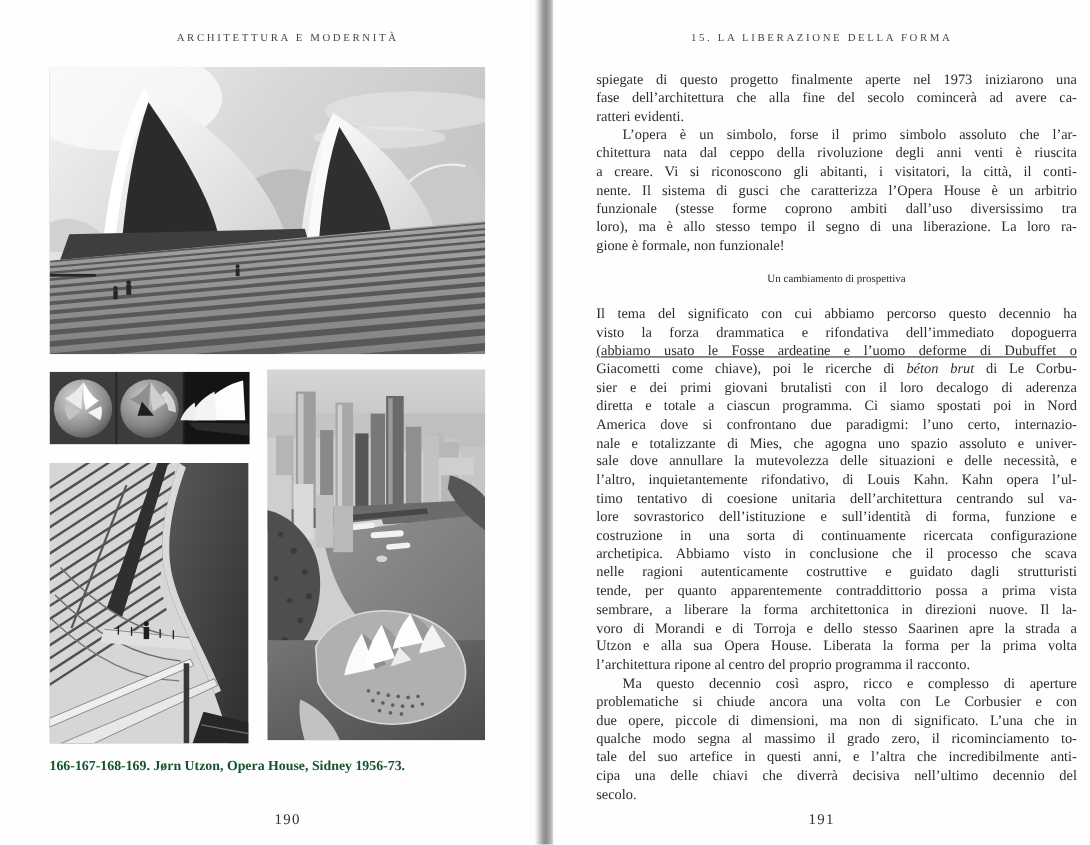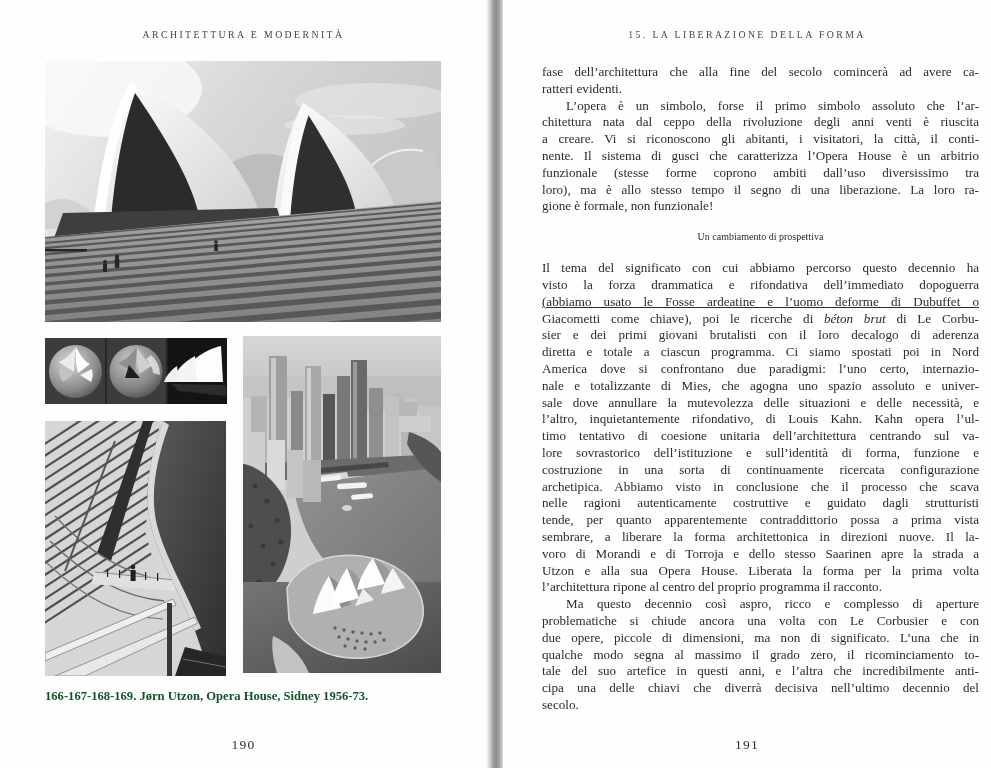--- a/index.html
+++ b/index.html
@@ -1,19 +1,19 @@
 <!DOCTYPE html>
 <html lang="it"><head>
 <meta charset="utf-8">
 <style>
   html,body{margin:0;padding:0;background:#ffffff;}
   .spread{position:relative;width:991px;height:768px;background:#ffffff;overflow:hidden;
           font-family:"Liberation Serif","DejaVu Serif",serif;color:#2b2b30;}
   .page{position:absolute;top:0;height:768px;background:#fefefe;}
-  .page.left{left:0;width:487px;}
+  .page.left{left:0;width:487px;padding-left:36px;}
   .page.right{left:503px;width:488px;}
   .gutter{position:absolute;top:0;left:486px;width:19px;height:768px;
           background:linear-gradient(90deg,#ffffff 0%,#d6d6d6 18%,#989898 42%,#8d8d8d 55%,#aeaeae 75%,#ffffff 100%);}
   .running-head{position:absolute;top:29px;left:0;width:100%;text-align:center;
                 font-size:9.8px;letter-spacing:2.4px;color:#45454c;}
   .pagenum{position:absolute;top:737px;left:0;width:100%;text-align:center;
            font-size:13.5px;letter-spacing:1.2px;color:#2e2e33;}
   .figure{position:absolute;overflow:hidden;background:#cfcfcf;}
   #fig-top{left:45px;top:61px;width:396px;height:261px;}
   #fig-tiles{left:45px;top:338px;width:182px;height:66px;}
@@ -330,20 +330,21 @@
 
     <div class="caption">166-167-168-169. Jørn Utzon, Opera House, Sidney 1956-73.</div>
     <div class="pagenum">190</div>
   </div>
 
   <div class="gutter"></div>
 
   <div class="page right">
     <div class="running-head">15. LA LIBERAZIONE DELLA FORMA</div>
     <div class="text-col">
+        <div class="tline"><span class="tin" style="word-spacing: 8.27604px;">spiegate di questo progetto finalmente aperte nel 1973 iniziarono una</span></div>
         <div class="tline"><span class="tin" style="word-spacing: 8.14844px;">fase dell’architettura che alla fine del secolo comincerà ad avere ca-</span></div>
         <div class="tline lastln"><span class="tin">ratteri evidenti.</span></div>
         <div class="tline ind"><span class="tin" style="word-spacing: 8.5375px;">L’opera è un simbolo, forse il primo simbolo assoluto che l’ar-</span></div>
         <div class="tline"><span class="tin" style="word-spacing: 8.14219px;">chitettura nata dal ceppo della rivoluzione degli anni venti è riuscita</span></div>
         <div class="tline"><span class="tin" style="word-spacing: 7.41276px;">a creare. Vi si riconoscono gli abitanti, i visitatori, la città, il conti-</span></div>
         <div class="tline"><span class="tin" style="word-spacing: 6.80824px;">nente. Il sistema di gusci che caratterizza l’Opera House è un arbitrio</span></div>
         <div class="tline"><span class="tin" style="word-spacing: 13.442px;">funzionale (stesse forme coprono ambiti dall’uso diversissimo tra</span></div>
         <div class="tline"><span class="tin" style="word-spacing: 6.34375px;">loro), ma è allo stesso tempo il segno di una liberazione. La loro ra-</span></div>
         <div class="tline lastln"><span class="tin">gione è formale, non funzionale!</span></div>
         <div class="sec-heading">Un cambiamento di prospettiva</div>

